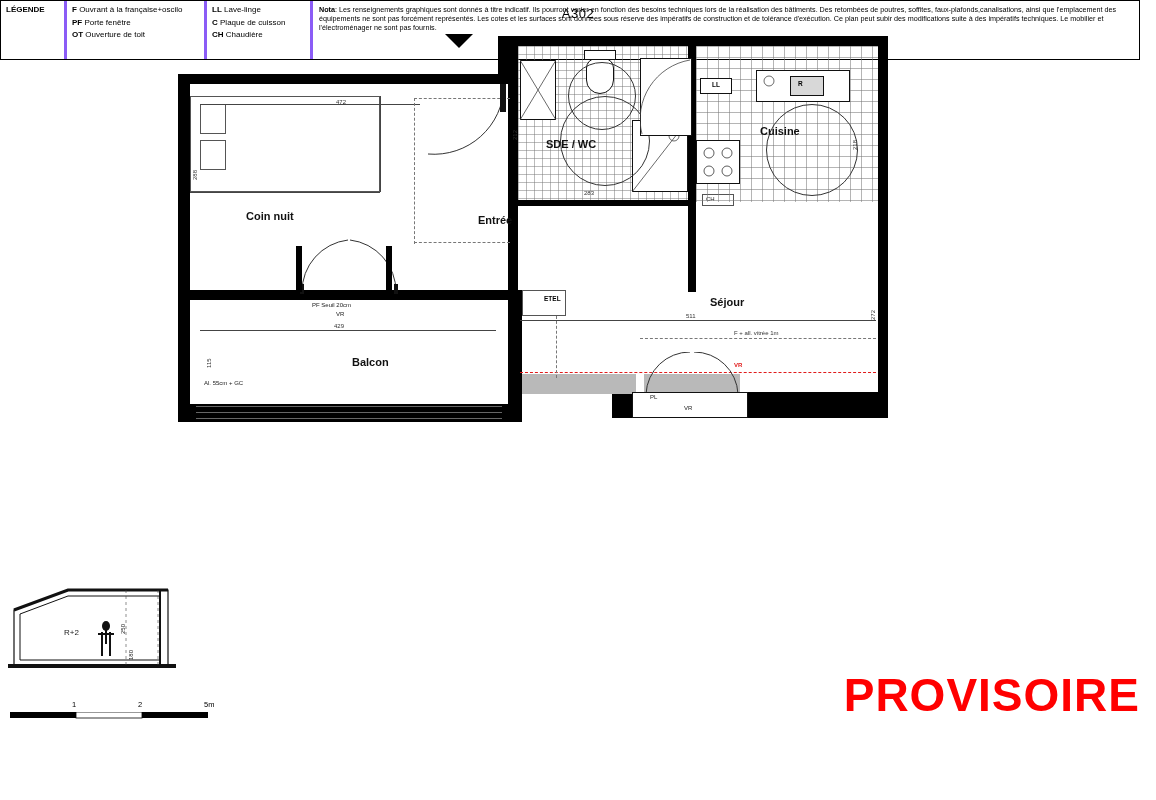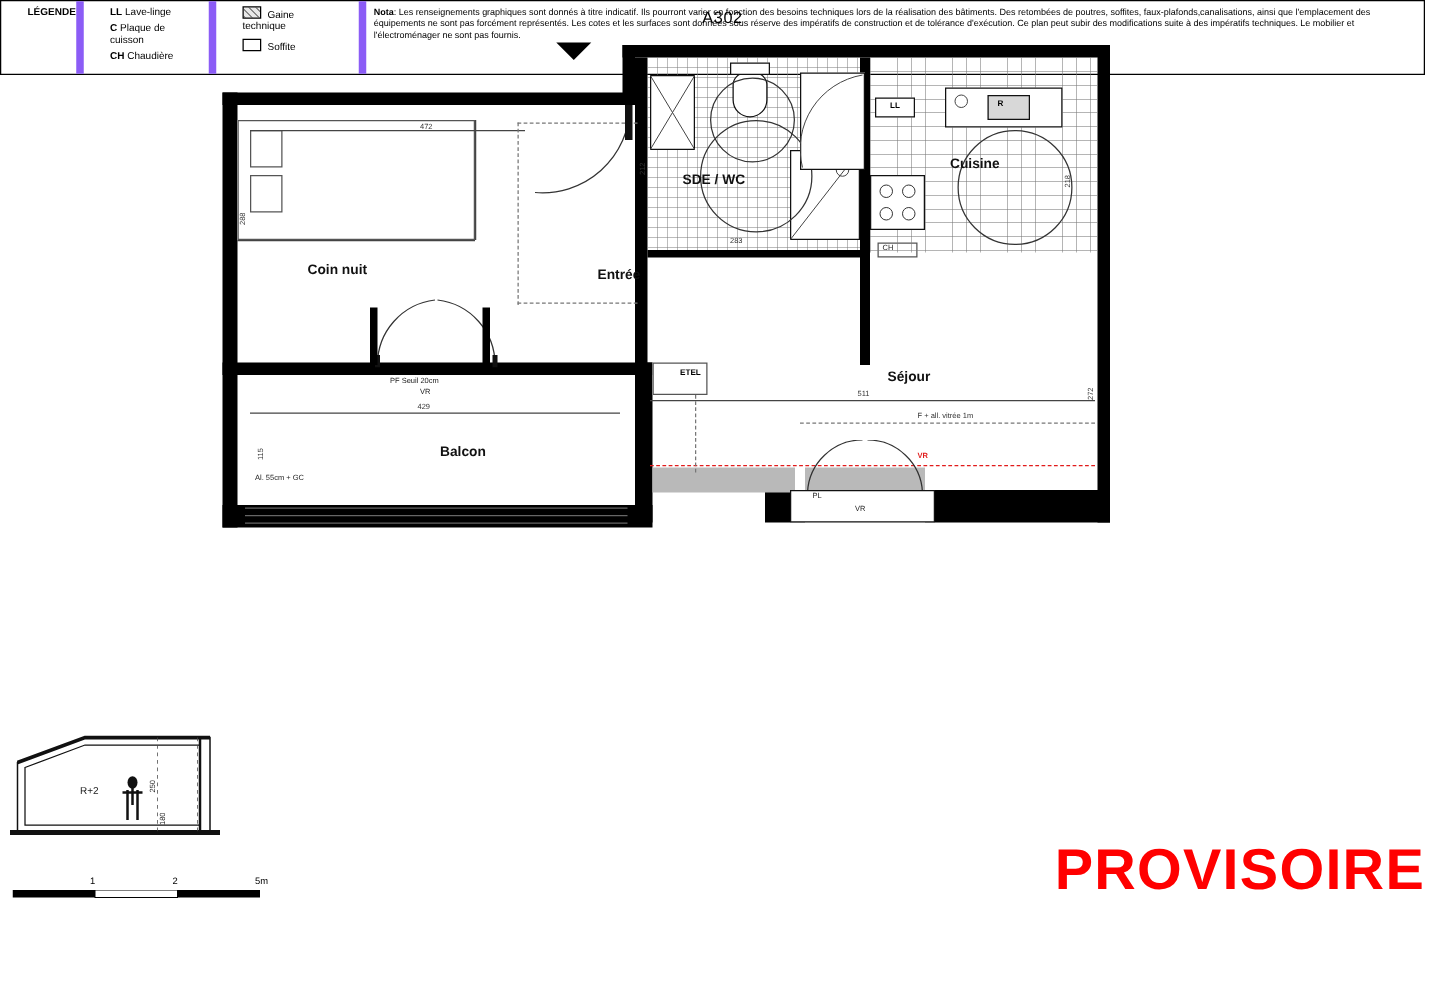--- a/index.html
+++ b/index.html
@@ -52,21 +52,21 @@
   
   #section{left:8px;top:588px;width:180px;height:90px;}
   #scalebar{left:10px;top:700px;width:205px;height:22px;}
   .sbnum{position:absolute;font-size:7.5px;}
   
   #legend{
     left:8px;top:733px;width:1140px;height:60px;
     border:1px solid #000;box-sizing:border-box;display:flex;
     font-size:8px;
   }
-  #legend .col{border-right:6px solid #8b5cf6;box-sizing:border-box;padding:4px 21px;}
+  #legend .col{border-right:3px solid #8b5cf6;box-sizing:border-box;padding:4px 5px;}
   #legend .col:last-child{border-right:none;}
   #legend .row{margin-bottom:3.5px;line-height:1.15;}
   #legend b{font-weight:bold;}
   .sw{display:inline-block;width:15px;height:10px;border:1px solid #000;vertical-align:-1px;margin-right:5px;box-sizing:border-box;}
   .sw-gaine{background:repeating-linear-gradient(45deg,#8a8a8a 0 1px,#e8e8e8 1px 4px);}
   .sw-soffite{background:#fff;}
   #nota{padding:4px 6px;font-size:7.2px;line-height:1.28;}
   #nota b{font-weight:bold;}
 </style>
 </head>
@@ -232,34 +232,31 @@
   </svg>
 </div>
 
 <div id="provisoire" class="abs">PROVISOIRE</div>
 
 <div id="legend">
   <div class="col" style="width:66px;">
     <b>LÉGENDE</b>
   </div>
 
+  <div class="col" style="width:140px;">
+    <div class="row"><b>F</b> <span>Ouvrant à la française+oscilo</span></div>
+    <div class="row"><b>PF</b> <span>Porte fenêtre</span></div>
+    <div class="row"><b>OT</b> <span>Ouverture de toit</span></div>
+  </div>
 
 
 
   <div class="col" style="width:106px;">
     <div class="row"><b>LL</b> <span>Lave-linge</span></div>
     <div class="row"><b>C</b> <span>Plaque de cuisson</span></div>
     <div class="row"><b>CH</b> <span>Chaudière</span></div>
   </div>
 
-  <div class="col" style="width:120px;">
-    <div class="row">
-      <span class="sw sw-gaine"></span><span>Gaine technique</span>
-    </div>
-    <div class="row" style="margin-top:6px;">
-      <span class="sw sw-soffite"></span><span>Soffite</span>
-    </div>
-  </div>
 
   <div id="nota" style="flex:1;">
     <b>Nota</b><span>: Les renseignements graphiques sont donnés à titre indicatif. Ils pourront varier en fonction des besoins techniques lors de la réalisation des bâtiments. Des retombées de poutres, soffites, faux-plafonds,canalisations, ainsi que l'emplacement des équipements ne sont pas forcément représentés. Les cotes et les surfaces sont données sous réserve des impératifs de construction et de tolérance d'exécution. Ce plan peut subir des modifications suite à des impératifs techniques. Le mobilier et l'électroménager ne sont pas fournis.</span>
   </div>
 </div>
 
 </body></html>

